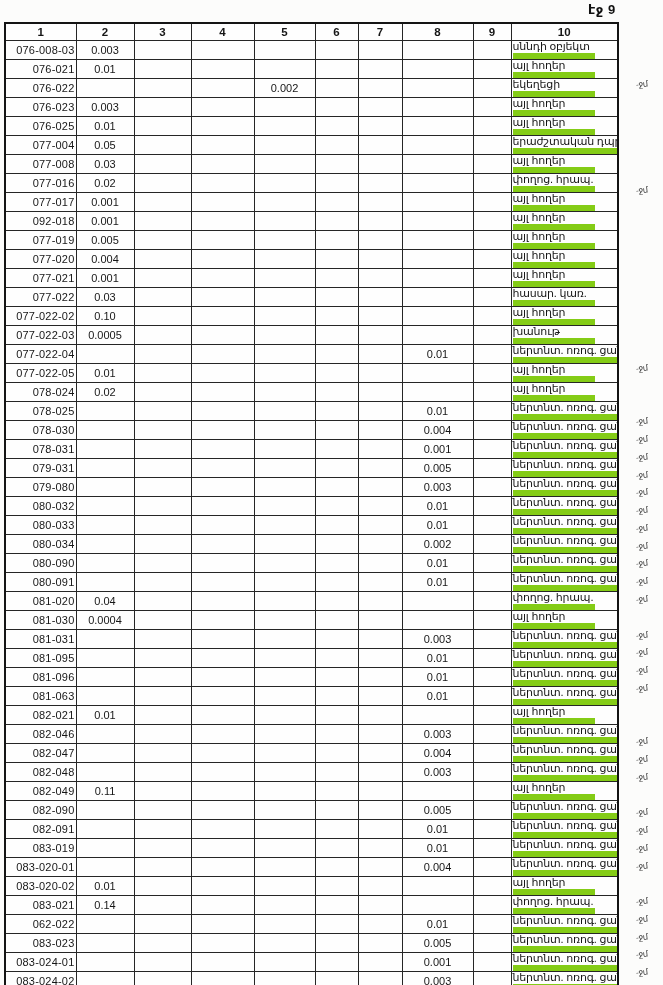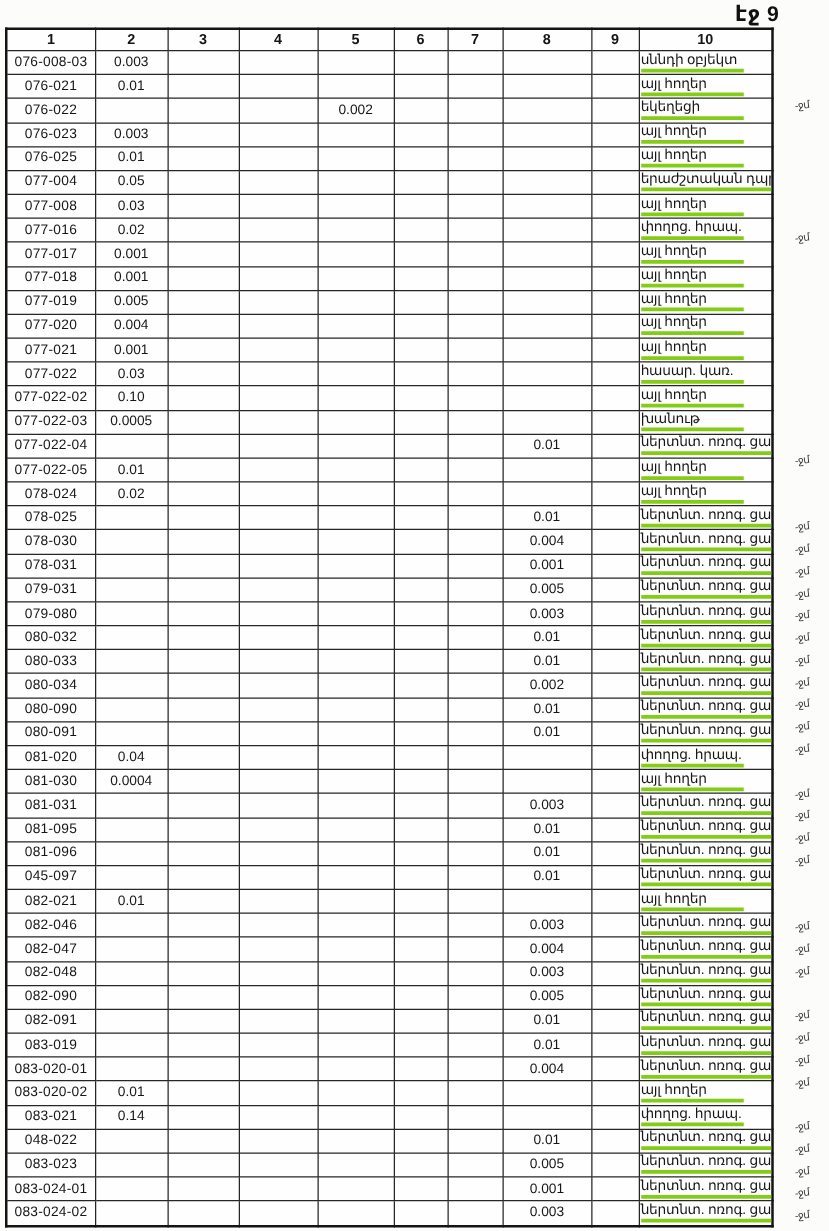--- a/index.html
+++ b/index.html
@@ -12,21 +12,21 @@
     position: relative;
     overflow: hidden;
     background: #fcfcfb;
     font-family: "Liberation Sans", "DejaVu Sans", sans-serif;
     color: #161616;
   }
   .page-label {
     position: absolute;
     top: 2px;
     left: 588px;
-    font-size: 17px;
+    font-size: 13px;
     font-weight: bold;
     letter-spacing: 0.5px;
     color: #111;
   }
   table.registry {
     position: absolute;
     left: 4px;
     top: 22px;
     width: 613px;
     height: 960px;
@@ -48,38 +48,38 @@
     font-size: 11.5px;
     font-weight: 600;
     text-align: center;
     color: #151515;
   }
   table.registry td {
     font-size: 11px;
     line-height: 1;
   }
   td.col1 {
-    text-align: center;
+    text-align: right;
     padding-left: 2px;
     letter-spacing: 0.2px;
   }
   td.col2, td.col3, td.col4, td.col5,
   td.col6, td.col7, td.col8, td.col9 {
     text-align: center;
   }
   td.col10 {
     text-align: left;
     padding-left: 3px;
     font-size: 10px;
     letter-spacing: -0.2px;
   }
   td.col10 span.u {
     display: inline-block;
     min-width: 80%;
-    border-bottom: 3px solid #84cc16;
+    border-bottom: 6px solid #84cc16;
     padding-bottom: 1px;
   }
   .marks-layer {
     position: absolute;
     left: 0;
     top: 0;
     width: 663px;
     height: 985px;
     pointer-events: none;
   }
@@ -227,21 +227,21 @@
         <td class="col3"></td>
         <td class="col4"></td>
         <td class="col5"></td>
         <td class="col6"></td>
         <td class="col7"></td>
         <td class="col8"></td>
         <td class="col9"></td>
         <td class="col10"><span class="u">այլ հողեր</span></td>
       </tr>
       <tr>
-        <td class="col1">077-018</td>
+        <td class="col1">092-018</td>
         <td class="col2">0.001</td>
         <td class="col3"></td>
         <td class="col4"></td>
         <td class="col5"></td>
         <td class="col6"></td>
         <td class="col7"></td>
         <td class="col8"></td>
         <td class="col9"></td>
         <td class="col10"><span class="u">այլ հողեր</span></td>
       </tr>
@@ -527,21 +527,21 @@
         <td class="col3"></td>
         <td class="col4"></td>
         <td class="col5"></td>
         <td class="col6"></td>
         <td class="col7"></td>
         <td class="col8">0.01</td>
         <td class="col9"></td>
         <td class="col10"><span class="u">ներտնտ. ոռոգ. ցանց</span></td>
       </tr>
       <tr>
-        <td class="col1">045-097</td>
+        <td class="col1">081-063</td>
         <td class="col2"></td>
         <td class="col3"></td>
         <td class="col4"></td>
         <td class="col5"></td>
         <td class="col6"></td>
         <td class="col7"></td>
         <td class="col8">0.01</td>
         <td class="col9"></td>
         <td class="col10"><span class="u">ներտնտ. ոռոգ. ցանց</span></td>
       </tr>
@@ -587,20 +587,32 @@
         <td class="col3"></td>
         <td class="col4"></td>
         <td class="col5"></td>
         <td class="col6"></td>
         <td class="col7"></td>
         <td class="col8">0.003</td>
         <td class="col9"></td>
         <td class="col10"><span class="u">ներտնտ. ոռոգ. ցանց</span></td>
       </tr>
       <tr>
+        <td class="col1">082-049</td>
+        <td class="col2">0.11</td>
+        <td class="col3"></td>
+        <td class="col4"></td>
+        <td class="col5"></td>
+        <td class="col6"></td>
+        <td class="col7"></td>
+        <td class="col8"></td>
+        <td class="col9"></td>
+        <td class="col10"><span class="u">այլ հողեր</span></td>
+      </tr>
+      <tr>
         <td class="col1">082-090</td>
         <td class="col2"></td>
         <td class="col3"></td>
         <td class="col4"></td>
         <td class="col5"></td>
         <td class="col6"></td>
         <td class="col7"></td>
         <td class="col8">0.005</td>
         <td class="col9"></td>
         <td class="col10"><span class="u">ներտնտ. ոռոգ. ցանց</span></td>
@@ -659,21 +671,21 @@
         <td class="col3"></td>
         <td class="col4"></td>
         <td class="col5"></td>
         <td class="col6"></td>
         <td class="col7"></td>
         <td class="col8"></td>
         <td class="col9"></td>
         <td class="col10"><span class="u">փողոց. հրապ.</span></td>
       </tr>
       <tr>
-        <td class="col1">048-022</td>
+        <td class="col1">062-022</td>
         <td class="col2"></td>
         <td class="col3"></td>
         <td class="col4"></td>
         <td class="col5"></td>
         <td class="col6"></td>
         <td class="col7"></td>
         <td class="col8">0.01</td>
         <td class="col9"></td>
         <td class="col10"><span class="u">ներտնտ. ոռոգ. ցանց</span></td>
       </tr>

